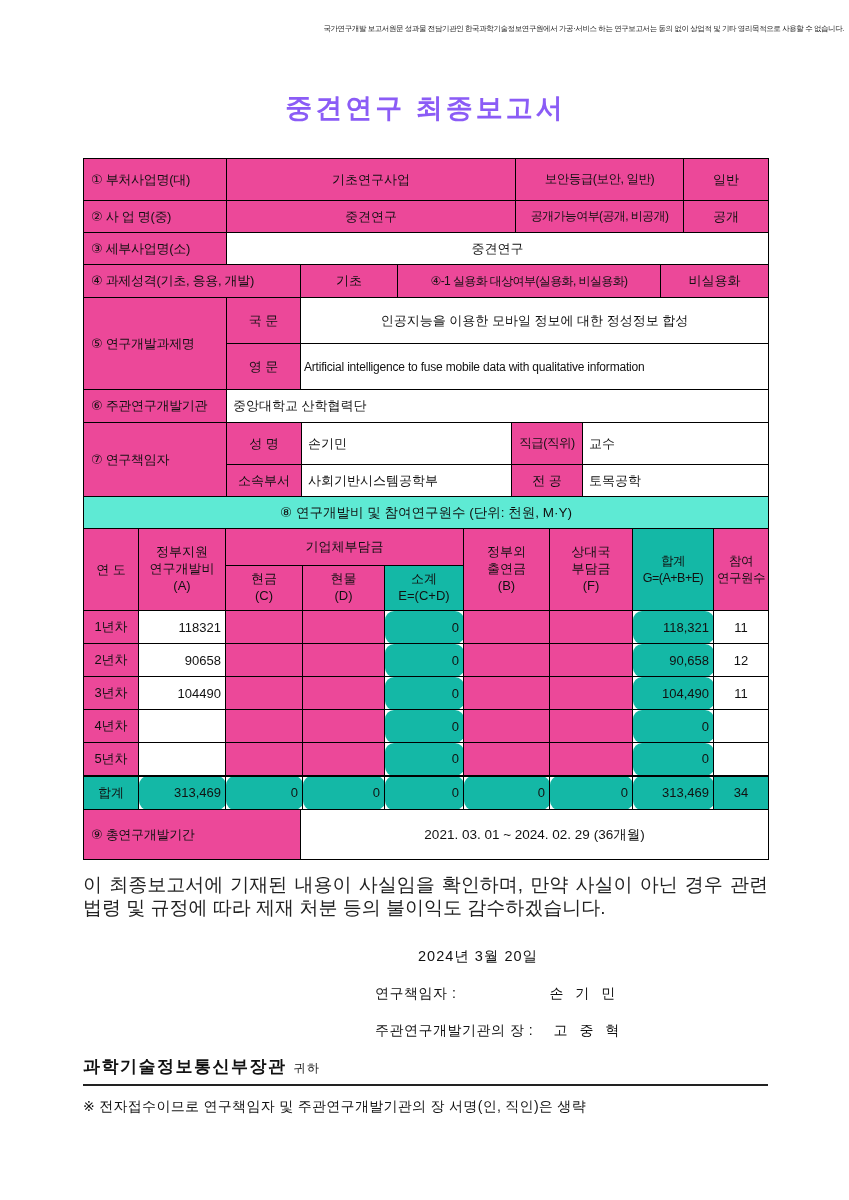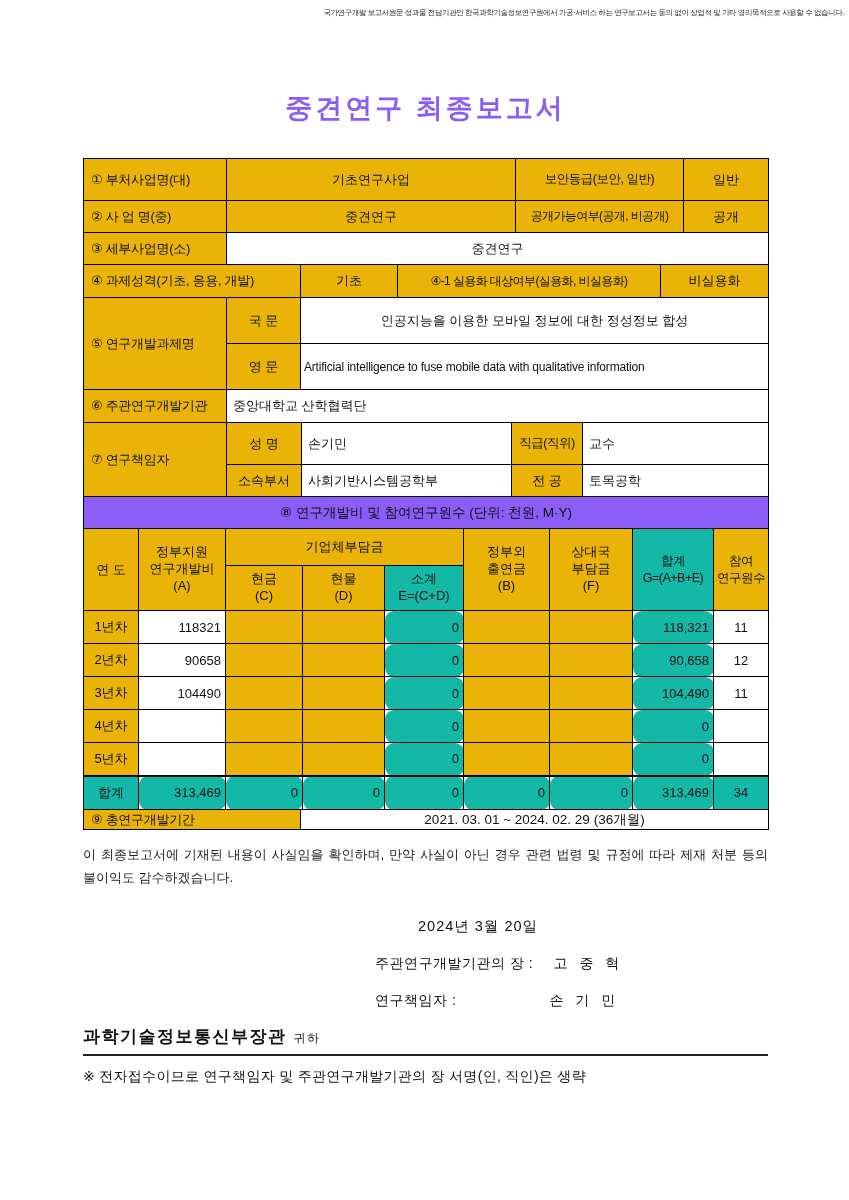--- a/index.html
+++ b/index.html
@@ -3,59 +3,59 @@
 <meta charset="utf-8">
 <style>
   * { box-sizing: border-box; margin: 0; padding: 0; }
   html, body { background: #ffffff; }
   body {
     width: 849px; height: 1200px; position: relative;
     font-family: "Liberation Sans", "DejaVu Sans", sans-serif;
     color: #111;
   }
   .disclaimer {
-    position: absolute; top: 8px; right: 5px;
+    position: absolute; top: 24px; right: 5px;
     font-size: 7.5px; letter-spacing: -0.4px; color: #222;
     white-space: nowrap;
   }
   .doc { position: absolute; left: 83px; top: 0; width: 685px; }
   .title {
     margin-top: 90px; text-align: center;
     font-size: 27px; font-weight: bold; letter-spacing: 3px;
     line-height: 36px; color: #8b5cf6;
   }
   table.tbl {
     border-collapse: collapse; table-layout: fixed;
     width: 685px; margin-top: -1px;
   }
   table.first { margin-top: 32px; }
   td {
     border: 1px solid #000; font-size: 13px; color: #111;
     padding: 0 4px; overflow: hidden; vertical-align: middle;
   }
-  .gray  { background: #eab308; }
+  .gray  { background: #ec4899; }
   .orange{ background: #14b8a6; }
   .lbl { text-align: left; padding-left: 7px; letter-spacing: -0.3px; }
   .ctr { text-align: center; }
   .lft { text-align: left; padding-left: 6px; }
   .num { text-align: right; padding-right: 4px; border-radius: 9px; }
   .pre { white-space: pre-line; line-height: 1.3; }
   .tight  { font-size: 12px; letter-spacing: -0.6px; padding: 0 1px; }
   .tight2 { font-size: 12.5px; letter-spacing: -0.5px; padding: 12px 2px; }
   .eng { font-size: 12px; letter-spacing: -0.2px; text-align: left; padding: 0 3px; }
   .r32 td { height: 32px; }
   .r33 td { height: 33px; }
   .r46 td { height: 46px; }
   .hrow  td { height: 37px; }
   .hrow2 td { height: 45px; }
   .drow  td { height: 33px; }
   .trow  td { height: 34px; border-top: 2px solid #000; }
-  .band td { height: 32px; text-align: center; font-size: 13.5px; background: #8b5cf6; }
+  .band td { height: 32px; text-align: center; font-size: 13.5px; background: #5eead4; }
   .declaration {
-    margin-top: 13px; font-size: 13px; line-height: 23px;
+    margin-top: 13px; font-size: 19px; line-height: 23px;
     word-break: keep-all; text-align: justify; color: #222;
   }
   .sig-date { margin-top: 28px; margin-left: 335px; font-size: 14.5px; letter-spacing: 1px; }
   .sig-line { margin-top: 19px; margin-left: 292px; font-size: 14px; letter-spacing: 0.5px; }
   .sig-label-fixed { display: inline-block; min-width: 170px; }
   .sig-label-gap { margin-right: 16px; }
   .sig-name { letter-spacing: 4px; }
   .recipient-row {
     margin-top: 15px; border-bottom: 2px solid #222; padding-bottom: 6px;
   }
@@ -300,40 +300,40 @@
     </tr>
   </tbody>
     </table>
 
   <table class="tbl">
     <colgroup>
         <col style="width:217px">
         <col style="width:468px">
       </colgroup>
     <tbody>
-        <tr style="height:20px;">
+        <tr style="height:50px;">
       <td class="gray lbl">⑨ 총연구개발기간</td>
       <td class="ctr" style="font-size:13.5px;">2021. 03. 01 ~ 2024. 02. 29 (36개월)</td>
     </tr>
   </tbody>
     </table>
 
   <div class="declaration">이 최종보고서에 기재된 내용이 사실임을 확인하며, 만약 사실이 아닌 경우 관련 법령 및 규정에 따라 제재 처분 등의 불이익도 감수하겠습니다.</div>
 
   <div class="sig-date">2024년    3월   20일</div>
+
+  <div class="sig-line">
+    <span class="sig-label-fixed">연구책임자 :</span>
+    <span class="sig-name">손 기 민</span>
+  </div>
 
   <div class="sig-line">
     <span class="sig-label-gap">주관연구개발기관의 장 :</span>
     <span class="sig-name">고 중 혁</span>
   </div>
 
-  <div class="sig-line">
-    <span class="sig-label-fixed">연구책임자 :</span>
-    <span class="sig-name">손 기 민</span>
-  </div>
-
   <div class="recipient-row">
     <span class="recipient">과학기술정보통신부장관</span><span class="recipient honorific">귀하</span>
   </div>
 
   <div class="footnote">※ 전자접수이므로 연구책임자 및 주관연구개발기관의 장 서명(인, 직인)은 생략</div>
 
 </div>
 
 </body></html>

